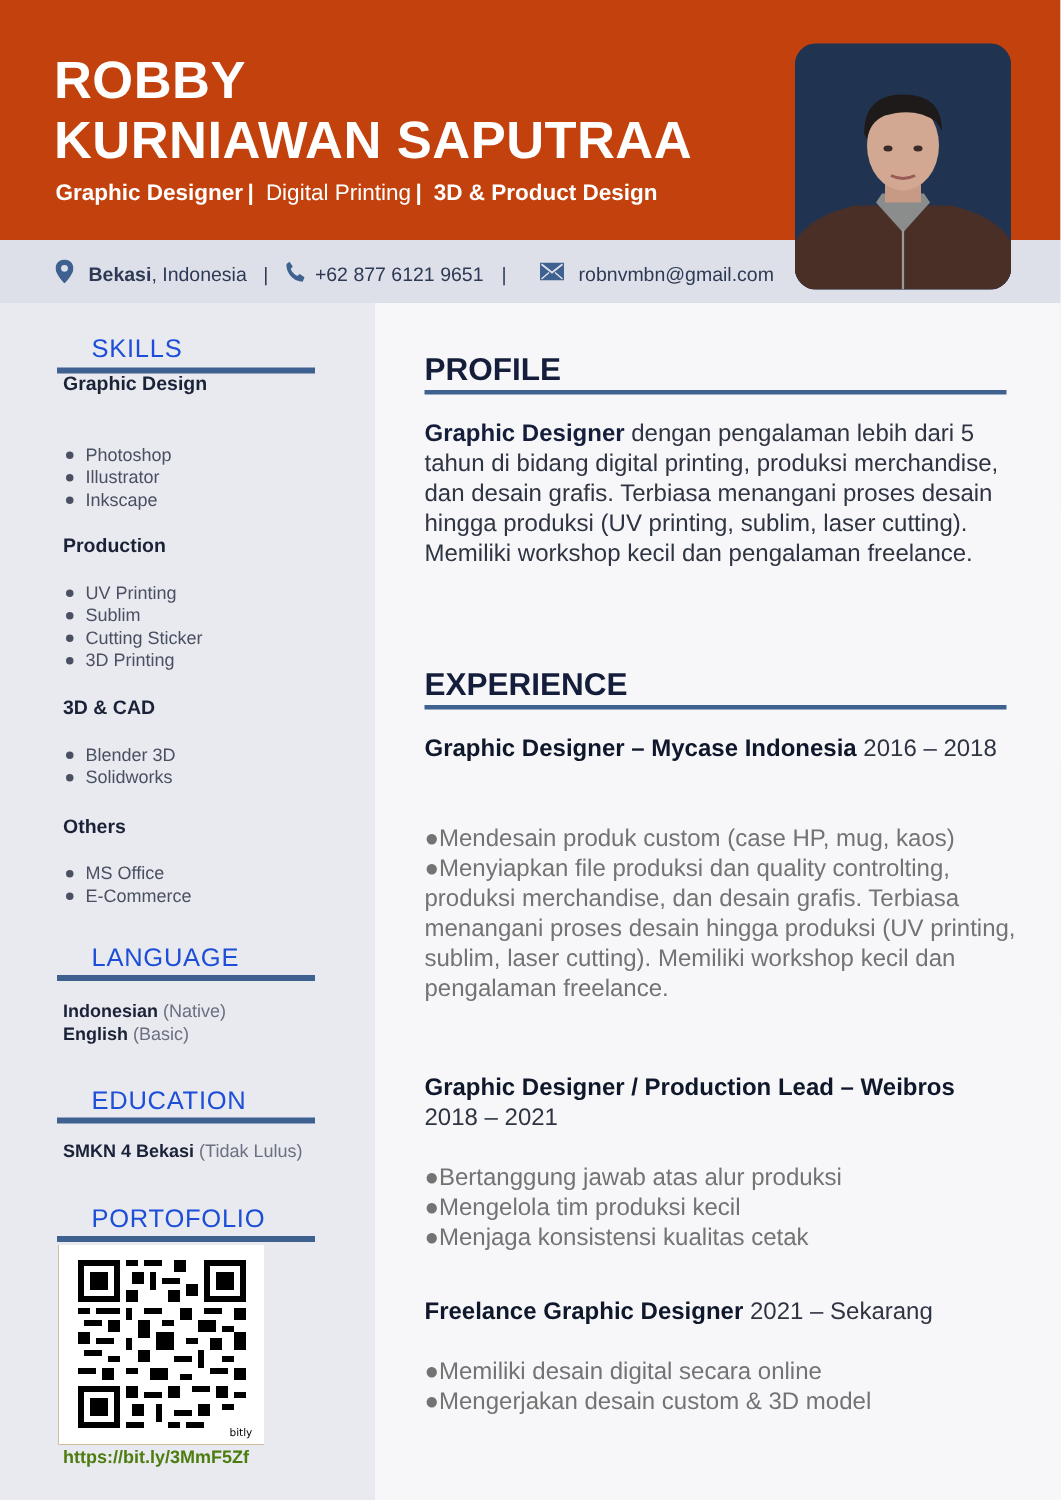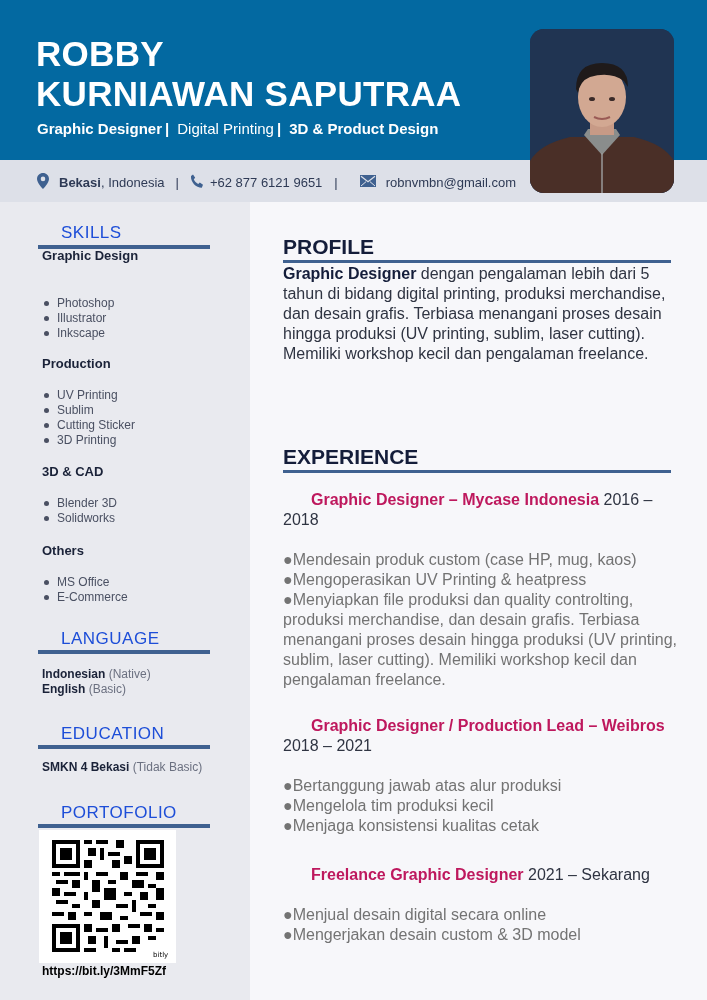--- a/index.html
+++ b/index.html
@@ -1,19 +1,19 @@
 <!DOCTYPE html>
 <html><head>
 <meta charset="utf-8">
 <style>
   * { margin:0; padding:0; box-sizing:border-box; }
   html, body { width:707px; height:1000px; overflow:hidden; }
   body { position:relative; background:#e9eaef; font-family:"Liberation Sans", sans-serif; color:#1a2238; }
 
-  .header { position:absolute; left:0; top:0; width:707px; height:160px; background:#0369a1; }
+  .header { position:absolute; left:0; top:0; width:707px; height:160px; background:#c2410c; }
   .name { position:absolute; left:36px; top:34px; color:#fff; font-weight:bold; font-size:35px; line-height:40px; letter-spacing:0.3px; }
   .tagline { position:absolute; left:37px; top:120px; color:#fff; font-size:15px; white-space:nowrap; }
   .tagline .b { font-weight:bold; }
   .tagline .sep { font-weight:bold; margin:0 8px 0 3px; }
 
   .contact { position:absolute; left:0; top:160px; width:707px; height:42px; background:#dde0e8; }
   .contact-row { position:absolute; left:37px; top:13px; font-size:13px; color:#2e3a55; white-space:nowrap; display:flex; align-items:center; }
   .contact-row .b { font-weight:bold; }
   .contact-row .bar { margin:0 11px; color:#2e3a55; }
   .ic { display:inline-block; margin-right:10px; }
@@ -26,28 +26,28 @@
   .side-h { position:absolute; left:41px; font-size:17px; color:#1d4ed8; letter-spacing:0.5px;margin-left:20px; }
   .side-rule { position:absolute; left:38px; width:172px; height:4px; background:#3f6190; }
   .side-sub { position:absolute; left:42px; font-size:13px; font-weight:bold; color:#1a2238; }
   .side-list { position:absolute; left:42px; list-style:none; font-size:12px; color:#4a5062; }
   .side-list li { height:15px; line-height:15px; display:flex; align-items:center;text-align:right; }
   .side-list li .dot { width:5px; height:5px; border-radius:50%; background:#4a5062; margin-right:8px; margin-left:2px; }
   .lang { position:absolute; left:42px; font-size:12px; line-height:15px; color:#6b7080; }
   .lang .b { font-weight:bold; color:#1a2238; }
 
   .qr-box { position:absolute; left:39px; top:830px; width:137px; height:133px; background:#a16207; }
-  .qr-url { position:absolute; left:42px; top:964px; font-size:12px; font-weight:bold; color:#000000; }
+  .qr-url { position:absolute; left:42px; top:964px; font-size:12px; font-weight:bold; color:#4d7c0f; }
 
   .main-h { position:absolute; left:283px; font-size:21px; font-weight:bold; color:#141d3a; }
   .main-rule { position:absolute; left:283px; width:388px; height:3px; background:#3f6190; }
   .para { position:absolute; left:283px; width:395px; font-size:16px; line-height:20px; color:#2f3442; }
   .para .b { font-weight:bold; color:#141d3a; }
   .job { position:absolute; left:283px; width:395px; font-size:16px; line-height:20px; color:#2f3442; }
-  .job .b { font-weight:bold; color:#be185d;margin-left:28px; }
+  .job .b { font-weight:bold; color:#0f172a; }
   .bullets { position:absolute; left:283px; width:395px; font-size:16px; line-height:20px; color:#737373; list-style:none; }
 </style>
 </head>
 <body>
 
 <div class="header">
   <div class="name">
     <div>ROBBY</div>
     <div>KURNIAWAN SAPUTRAA</div>
   </div>
@@ -164,21 +164,21 @@
     </li>
 </ul>
 
 <div class="side-h" style="top:629px">LANGUAGE</div>
 <div class="side-rule" style="top:650px"></div>
 <div class="lang" style="top:667px"><span class="b">Indonesian</span><span> (Native)</span></div>
 <div class="lang" style="top:682px"><span class="b">English</span><span> (Basic)</span></div>
 
 <div class="side-h" style="top:724px">EDUCATION</div>
 <div class="side-rule" style="top:745px"></div>
-<div class="lang" style="top:760px"><span class="b">SMKN 4 Bekasi</span><span> (Tidak Basic)</span></div>
+<div class="lang" style="top:760px"><span class="b">SMKN 4 Bekasi</span><span> (Tidak Lulus)</span></div>
 
 <div class="side-h" style="top:803px">PORTOFOLIO</div>
 <div class="side-rule" style="top:824px"></div>
 
 <div class="qr-box">
   <svg width="137" height="133" viewBox="0 0 137 133">
     <rect width="137" height="133" fill="#fff"></rect>
     <g fill="#000">
       <rect x="13" y="10" width="28" height="28"></rect>
         <rect x="17" y="14" width="20" height="20" fill="#fff"></rect>
@@ -248,39 +248,38 @@
     </g>
     <text x="114" y="127" font-family="DejaVu Sans, sans-serif" font-size="7" fill="#000">bitly</text>
   </svg>
 </div>
 <div class="qr-url">https://bit.ly/3MmF5Zf</div>
 
 <div class="main"></div>
 
 <div class="main-h" style="top:235px">PROFILE</div>
 <div class="main-rule" style="top:260px"></div>
-<div class="para" style="top:264px"><span class="b">Graphic Designer</span><span> dengan pengalaman lebih dari 5 tahun di bidang digital printing, produksi merchandise, dan desain grafis. Terbiasa menangani proses desain hingga produksi (UV printing, sublim, laser cutting). Memiliki workshop kecil dan pengalaman freelance.</span></div>
+<div class="para" style="top:280px"><span class="b">Graphic Designer</span><span> dengan pengalaman lebih dari 5 tahun di bidang digital printing, produksi merchandise, dan desain grafis. Terbiasa menangani proses desain hingga produksi (UV printing, sublim, laser cutting). Memiliki workshop kecil dan pengalaman freelance.</span></div>
 
 <div class="main-h" style="top:445px">EXPERIENCE</div>
 <div class="main-rule" style="top:470px"></div>
 
 <div class="job" style="top:490px"><span class="b">Graphic Designer – Mycase Indonesia</span><span> 2016 – 2018</span></div>
 <ul class="bullets" style="top:550px">
   <li>●Mendesain produk custom (case HP, mug, kaos)</li>
-  <li>●Mengoperasikan UV Printing &amp; heatpress</li>
   <li>●Menyiapkan file produksi dan quality controlting, produksi merchandise, dan desain grafis. Terbiasa menangani proses desain hingga produksi (UV printing, sublim, laser cutting). Memiliki workshop kecil dan pengalaman freelance.</li>
 </ul>
 
 <div class="job" style="top:716px">
     <div class="b">Graphic Designer / Production Lead – Weibros</div>
     <div>2018 – 2021</div>
   </div>
 <ul class="bullets" style="top:776px">
   <li>●Bertanggung jawab atas alur produksi</li>
   <li>●Mengelola tim produksi kecil</li>
   <li>●Menjaga konsistensi kualitas cetak</li>
 </ul>
 
 <div class="job" style="top:865px"><span class="b">Freelance Graphic Designer</span><span> 2021 – Sekarang</span></div>
 <ul class="bullets" style="top:905px">
-  <li>●Menjual desain digital secara online</li>
+  <li>●Memiliki desain digital secara online</li>
   <li>●Mengerjakan desain custom &amp; 3D model</li>
 </ul>
 
 </body></html>

